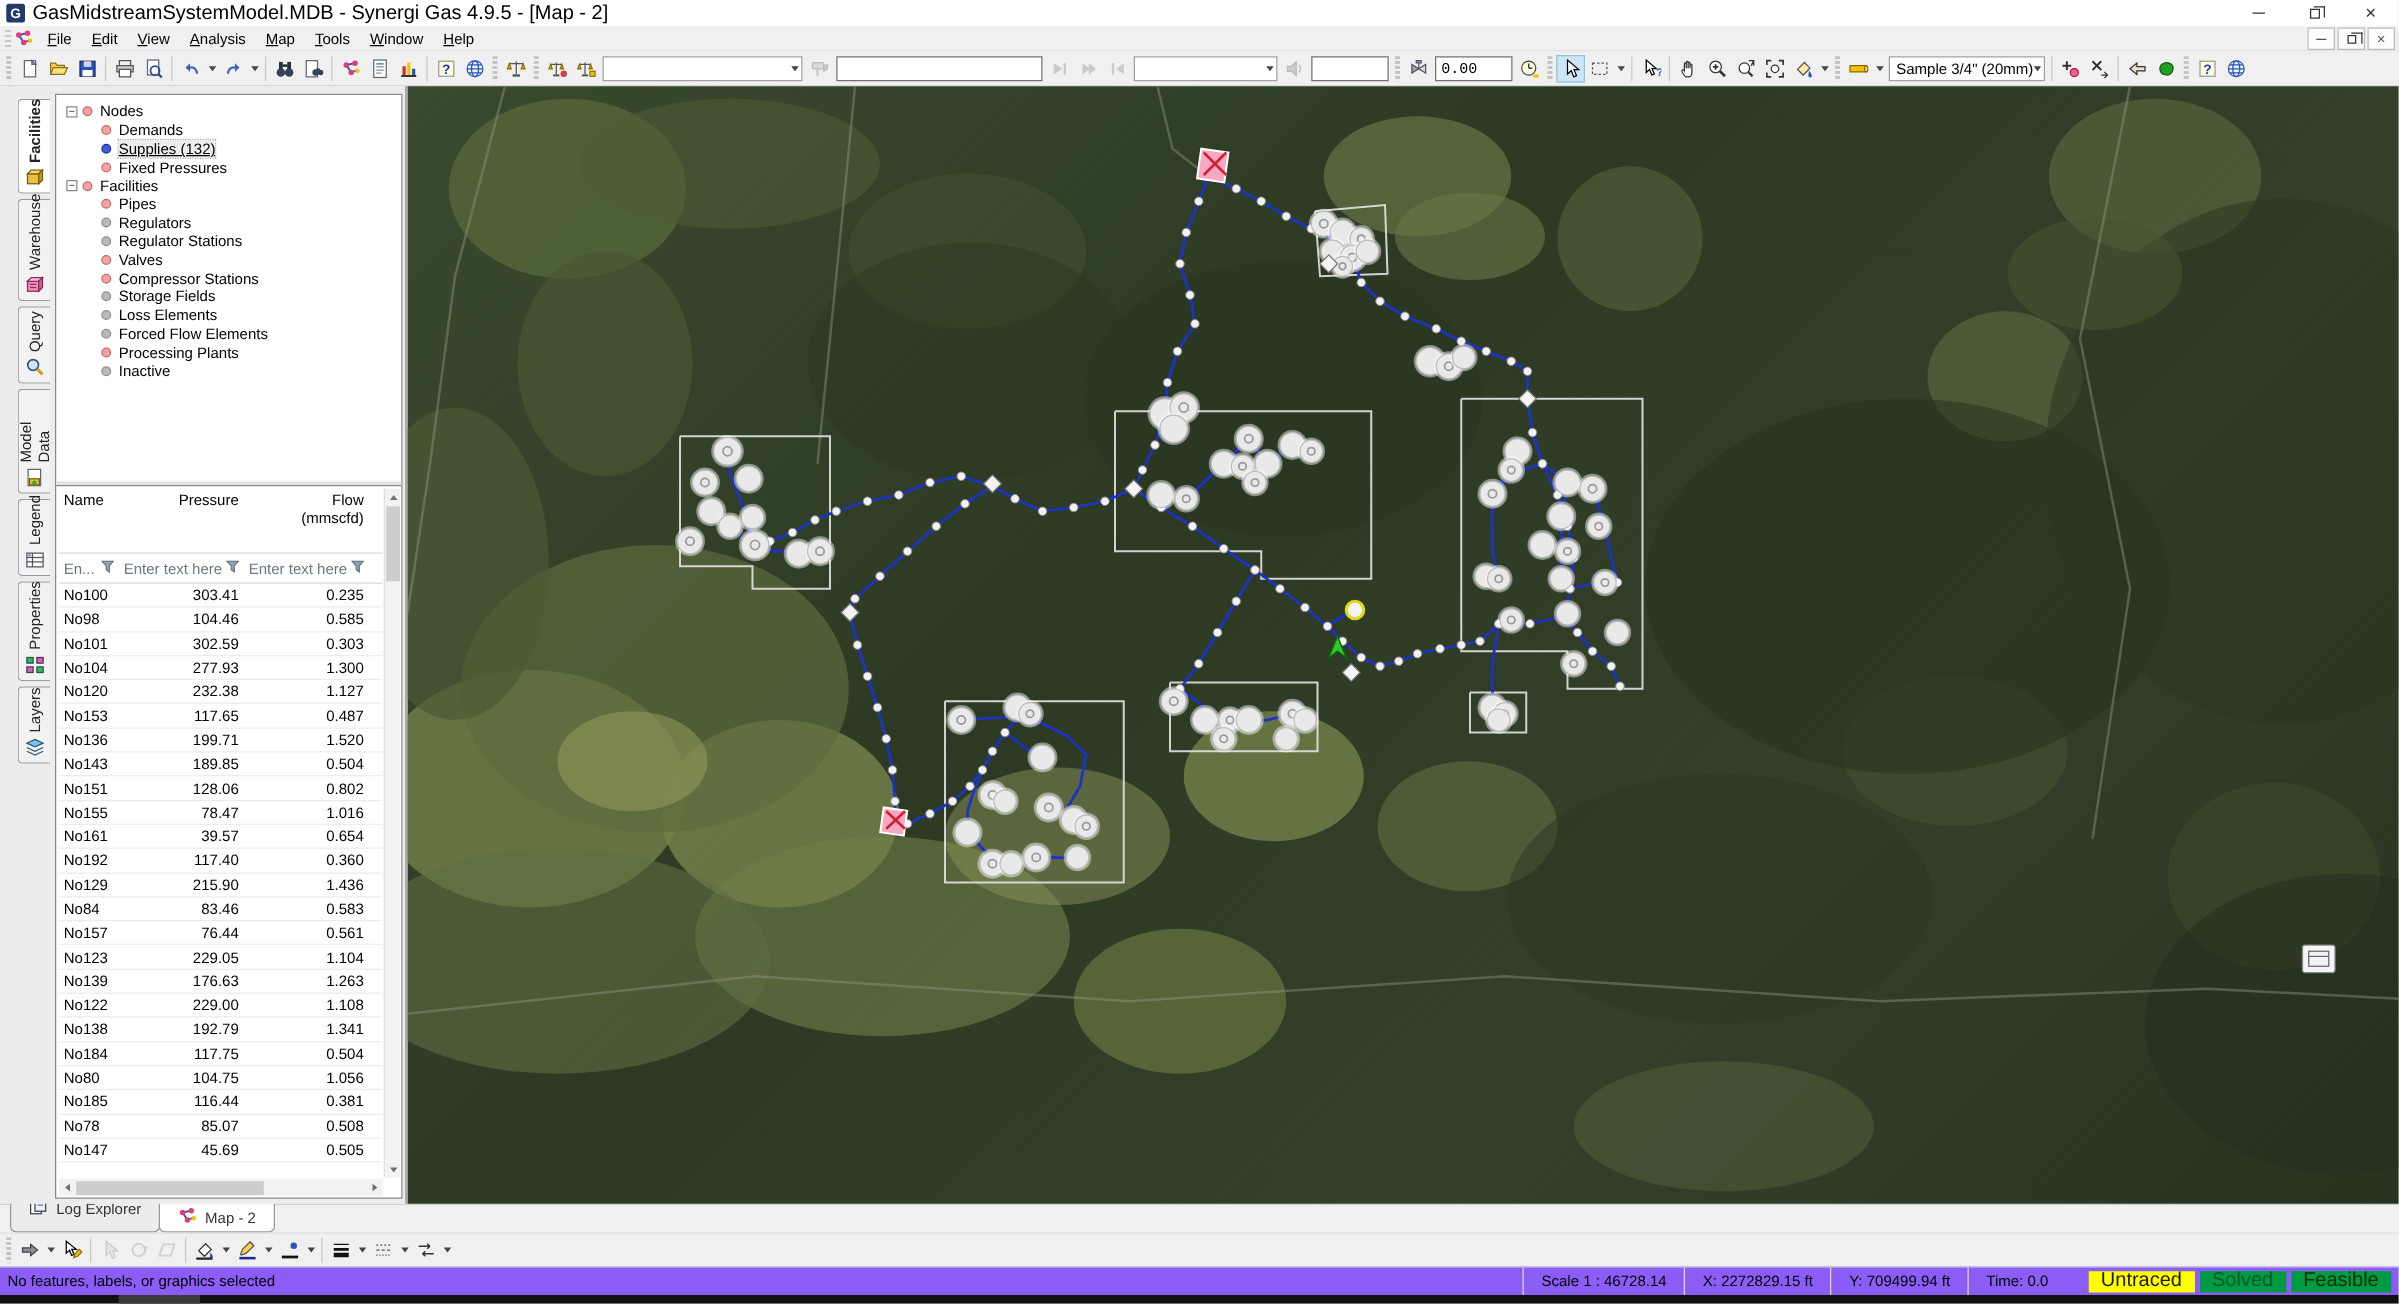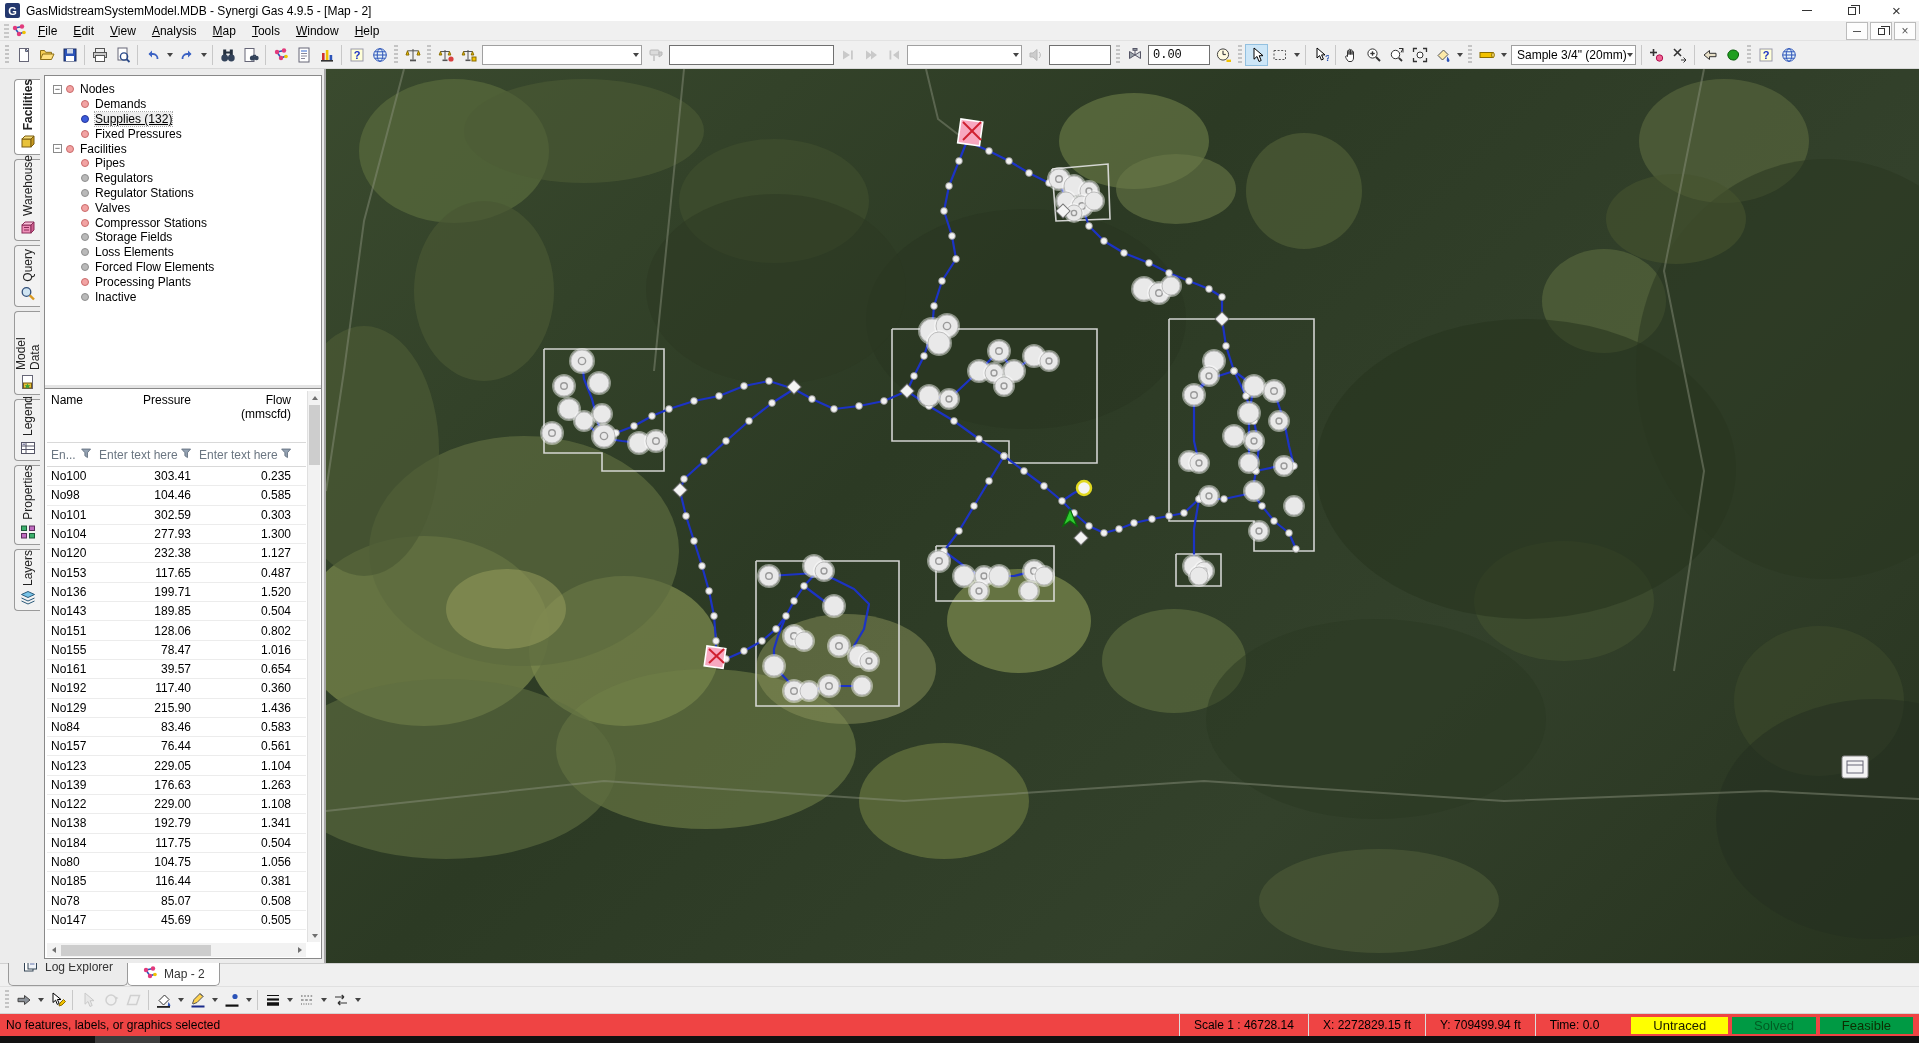--- a/index.html
+++ b/index.html
@@ -1,21 +1,21 @@
 <!DOCTYPE html>
 <html><head>
 <meta charset="utf-8">
 <style>
   * { margin:0; padding:0; box-sizing:border-box; }
   html,body { width:1919px; height:1043px; overflow:hidden;
     font-family:"Liberation Sans","DejaVu Sans",sans-serif; font-size:12px; background:#f0f0f0; color:#000; }
   .titlebar { height:21px; background:#fff; display:flex; align-items:center; padding-left:5px; position:relative; }
   .app-icon { width:15px; height:15px; background:#24386e; color:#fff; font-weight:bold; font-size:11px;
     display:inline-flex; align-items:center; justify-content:center; margin-right:6px; border-radius:2px;}
-  .title-text { font-size:12px; }
+  .title-text { font-size:16px; }
   .win-controls { position:absolute; right:0; top:0; height:21px; display:flex; }
   .win-btn { width:45px; height:21px; display:flex; align-items:center; justify-content:center; color:#333; font-size:12px;}
   .win-btn .min-glyph { width:10px; border-bottom:1px solid #333; height:1px;}
   .restore-glyph { width:8px; height:8px; border:1px solid #333; position:relative; background:#fff;}
   .restore-glyph:before { content:""; position:absolute; left:2px; top:-3px; width:8px; height:8px; border:1px solid #333; border-left:none; border-bottom:none;}
   .menubar { height:20px; background:#f0f0f0; display:flex; align-items:center; padding-left:2px; position:relative; border-bottom:1px solid #e2e2e2;}
   .menu-grip { width:5px; height:14px; margin:0 2px; background:repeating-linear-gradient(180deg,#c8c8c8 0 2px,transparent 2px 4px); }
   .menu-item { padding:2px 8px; cursor:default; }
   .menu-item u { text-decoration:underline; }
   .mdi-controls { position:absolute; right:3px; top:1px; display:flex; gap:2px;}
@@ -68,24 +68,24 @@
   .tri-right { width:0;height:0;border-top:3.5px solid transparent;border-bottom:3.5px solid transparent;border-left:4px solid #6f6f6f;}
   .vthumb { position:absolute; left:1px; top:14px; width:11px; height:60px; background:#cdcdcd;}
   .hthumb { height:11px; width:150px; background:#cdcdcd; margin-left:1px;}
   .map-area { position:absolute; left:324px; top:0; right:0; bottom:0; border-left:2px solid #a9a9a9;
     background:linear-gradient(135deg,#3a4a2e,#2c3a24 38%,#33412b 68%,#27331f); overflow:hidden;}
   .map-area svg { position:absolute; left:0; top:0; }
   .bottom-tabs { height:23px; background:#f0f0f0; display:flex; align-items:flex-end; padding-left:8px; border-top:1px solid #d0d0d0;}
   .btab { height:38px; display:flex; align-items:center; gap:6px; padding:0 14px; border:1px solid #9a9a9a; border-top:none; border-radius:0 0 5px 5px; background:#ececec; color:#333; margin-right:-1px;}
   .btab.active { background:#fff; height:23px; z-index:2; font-weight:normal; }
   .toolbar2 { height:27px; background:#f0f0f0; display:flex; align-items:center; border-top:1px solid #e0e0e0; padding-left:2px;}
-  .statusbar { height:23px; background:#ef4444; border-top:1px solid #d4d4d4; display:flex; align-items:center; }
+  .statusbar { height:23px; background:#8b5cf6; border-top:1px solid #d4d4d4; display:flex; align-items:center; }
   .status-msg { flex:1; padding-left:6px; }
   .status-seg { padding:0 14px; border-left:1px solid #dcdcdc; height:100%; display:flex; align-items:center; white-space:nowrap;}
-  .badge { height:17px; display:flex; align-items:center; justify-content:center; padding:0 22px; margin-left:4px; font-size:13px;}
+  .badge { height:17px; display:flex; align-items:center; justify-content:center; padding:0 10px; margin-left:4px; font-size:16px;}
   .taskbar-sliver { height:7px; background:#111; position:relative;}
   .taskbar-sliver div { position:absolute; left:95px; width:65px; top:0; bottom:0; background:#3c3c3c; }
 </style>
 </head>
 <body>
 
 <div class="titlebar">
   <span class="app-icon">G</span>
   <span class="title-text">GasMidstreamSystemModel.MDB - Synergi Gas 4.9.5 - [Map - 2]</span>
   <div class="win-controls">

